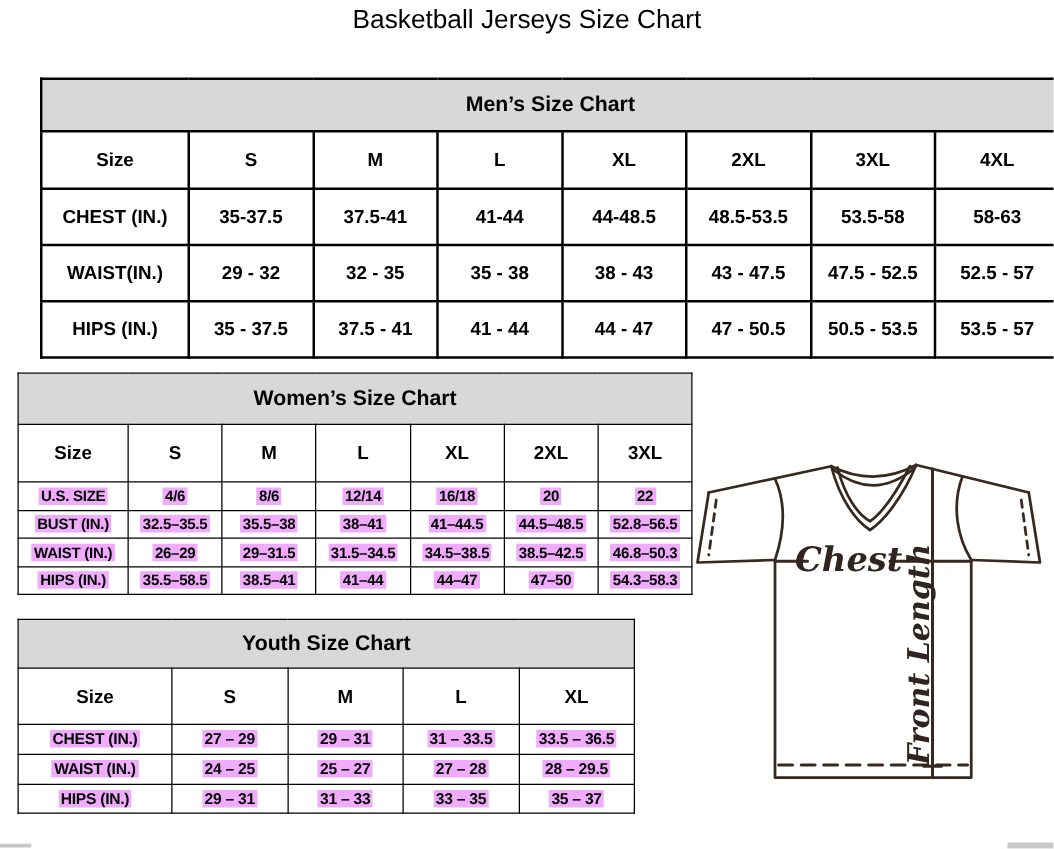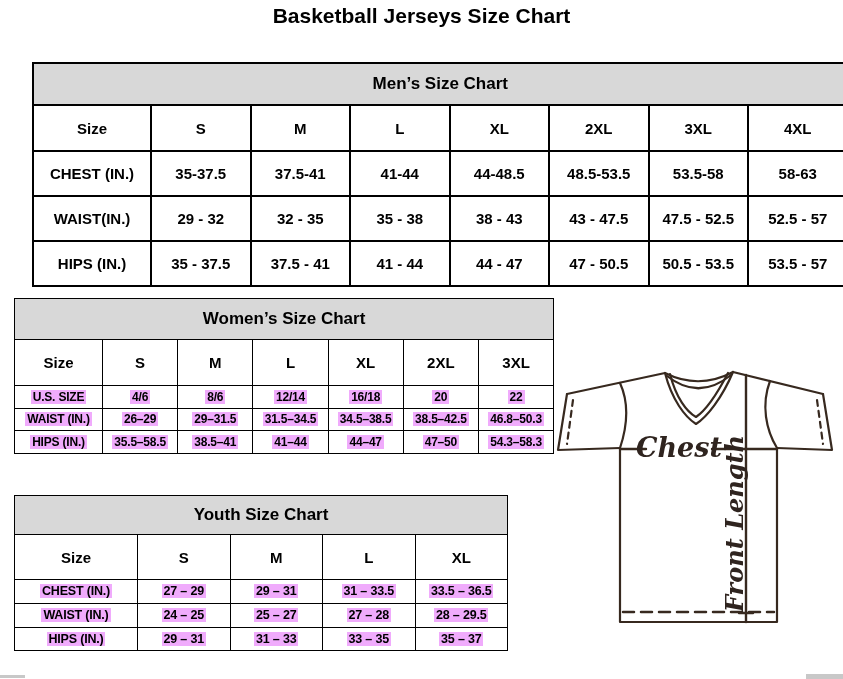--- a/index.html
+++ b/index.html
@@ -1,19 +1,19 @@
 <!DOCTYPE html>
 <html><head>
 <meta charset="utf-8">
 <style>
   html,body{margin:0;padding:0;background:#fff;}
   .page{position:relative;width:843px;height:679px;background:#fff;overflow:hidden;
         font-family:"Liberation Sans",sans-serif;color:#000;}
   .page-title{position:absolute;left:0;top:4px;width:843px;margin:0;text-align:center;
-              font-size:21px;font-weight:bold;}
+              font-size:21px;font-weight:normal;}
   table.tbl{position:absolute;border-collapse:collapse;table-layout:fixed;
             font-weight:bold;background:#fff;}
   table.tbl td{border:2px solid #000;text-align:center;vertical-align:middle;
                padding:0;overflow:hidden;white-space:nowrap;}
   table.wy td{border-width:1.5px;}
   tr.title td{background:#d8d8d8;font-size:17px;}
   
   .men{left:32px;top:62px;width:815px;}
   .men tr.title td{height:40px;}
   .men tr.head td{height:44px;font-size:15px;}
@@ -127,20 +127,29 @@
       <td>3XL</td>
     </tr>
     <tr class="data">
       <td class="lbl"><span class="hl">U.S. SIZE</span></td>
       <td><span class="hl">4/6</span></td>
       <td><span class="hl">8/6</span></td>
       <td><span class="hl">12/14</span></td>
       <td><span class="hl">16/18</span></td>
       <td><span class="hl">20</span></td>
       <td><span class="hl">22</span></td>
+    </tr>
+    <tr class="data">
+      <td class="lbl"><span class="hl">BUST (IN.)</span></td>
+      <td><span class="hl">32.5–35.5</span></td>
+      <td><span class="hl">35.5–38</span></td>
+      <td><span class="hl">38–41</span></td>
+      <td><span class="hl">41–44.5</span></td>
+      <td><span class="hl">44.5–48.5</span></td>
+      <td><span class="hl">52.8–56.5</span></td>
     </tr>
     <tr class="data">
       <td class="lbl"><span class="hl">WAIST (IN.)</span></td>
       <td><span class="hl">26–29</span></td>
       <td><span class="hl">29–31.5</span></td>
       <td><span class="hl">31.5–34.5</span></td>
       <td><span class="hl">34.5–38.5</span></td>
       <td><span class="hl">38.5–42.5</span></td>
       <td><span class="hl">46.8–50.3</span></td>
     </tr>

